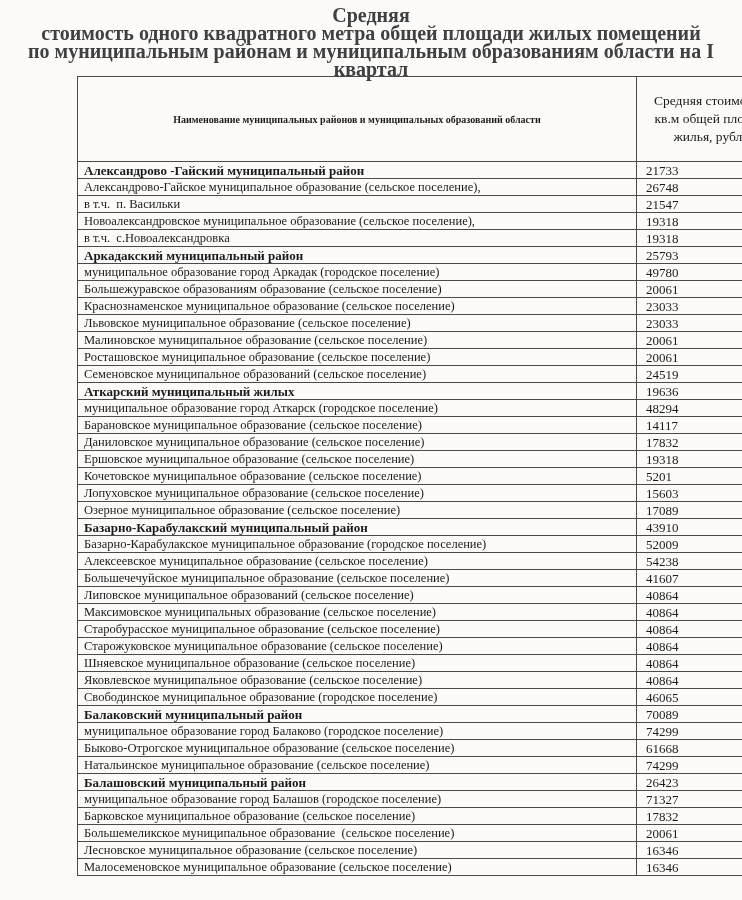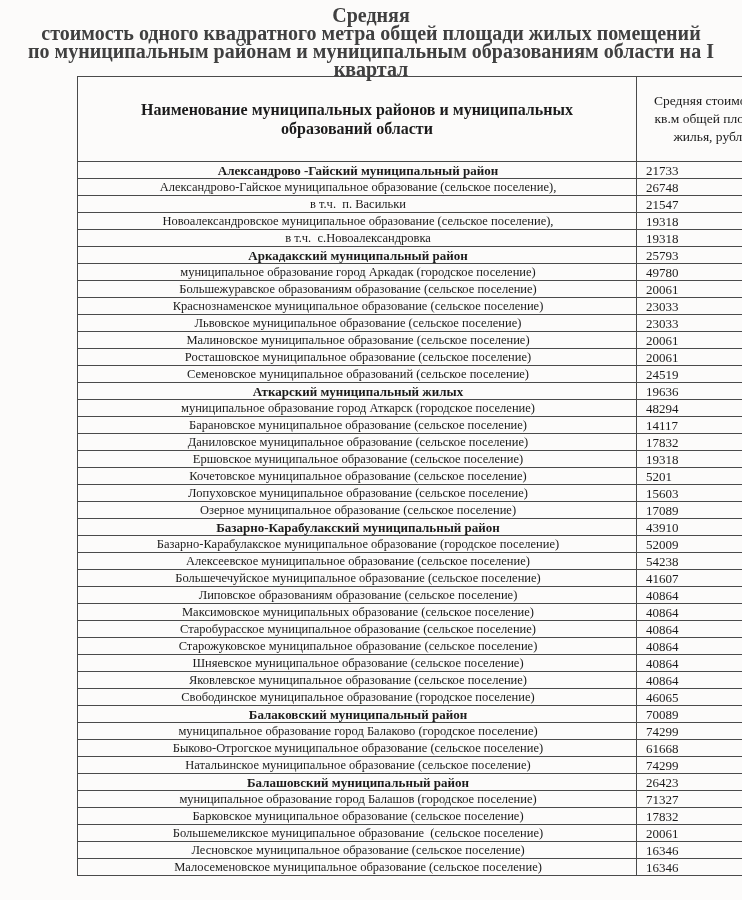--- a/index.html
+++ b/index.html
@@ -38,38 +38,37 @@
     vertical-align: middle;
     overflow: hidden;
   }
   .data-table thead th {
     height: 84px;
     text-align: center;
   }
   th.col-name {
     width: 478px;
     font-weight: bold;
-    font-size: 16px;
+    font-size: 10px;
     line-height: 19px;
     padding: 0 40px;
   }
   th.col-value {
     width: 143px;
     font-weight: normal;
     font-size: 13.5px;
     line-height: 18px;
     padding: 0 6px;
   }
   td.col-name {
     font-size: 12.5px;
     height: 16px;
     padding: 0 4px 0 6px;
     white-space: pre-wrap;
     line-height: 15px;
-    text-align: center;
   }
   td.col-value {
     font-size: 13px;
     padding: 0 4px 0 9px;
     line-height: 15px;
   }
   tr.district td.col-name {
     font-weight: bold;
     font-size: 13px;
   }
@@ -186,21 +185,21 @@
         </tr>
         <tr>
           <td class="col-name">Алексеевское муниципальное образование (сельское поселение)</td>
           <td class="col-value">54238</td>
         </tr>
         <tr>
           <td class="col-name">Большечечуйское муниципальное образование (сельское поселение)</td>
           <td class="col-value">41607</td>
         </tr>
         <tr>
-          <td class="col-name">Липовское образованиям образование (сельское поселение)</td>
+          <td class="col-name">Липовское муниципальное образований (сельское поселение)</td>
           <td class="col-value">40864</td>
         </tr>
         <tr>
           <td class="col-name">Максимовское муниципальных образование (сельское поселение)</td>
           <td class="col-value">40864</td>
         </tr>
         <tr>
           <td class="col-name">Старобурасское муниципальное образование (сельское поселение)</td>
           <td class="col-value">40864</td>
         </tr>

